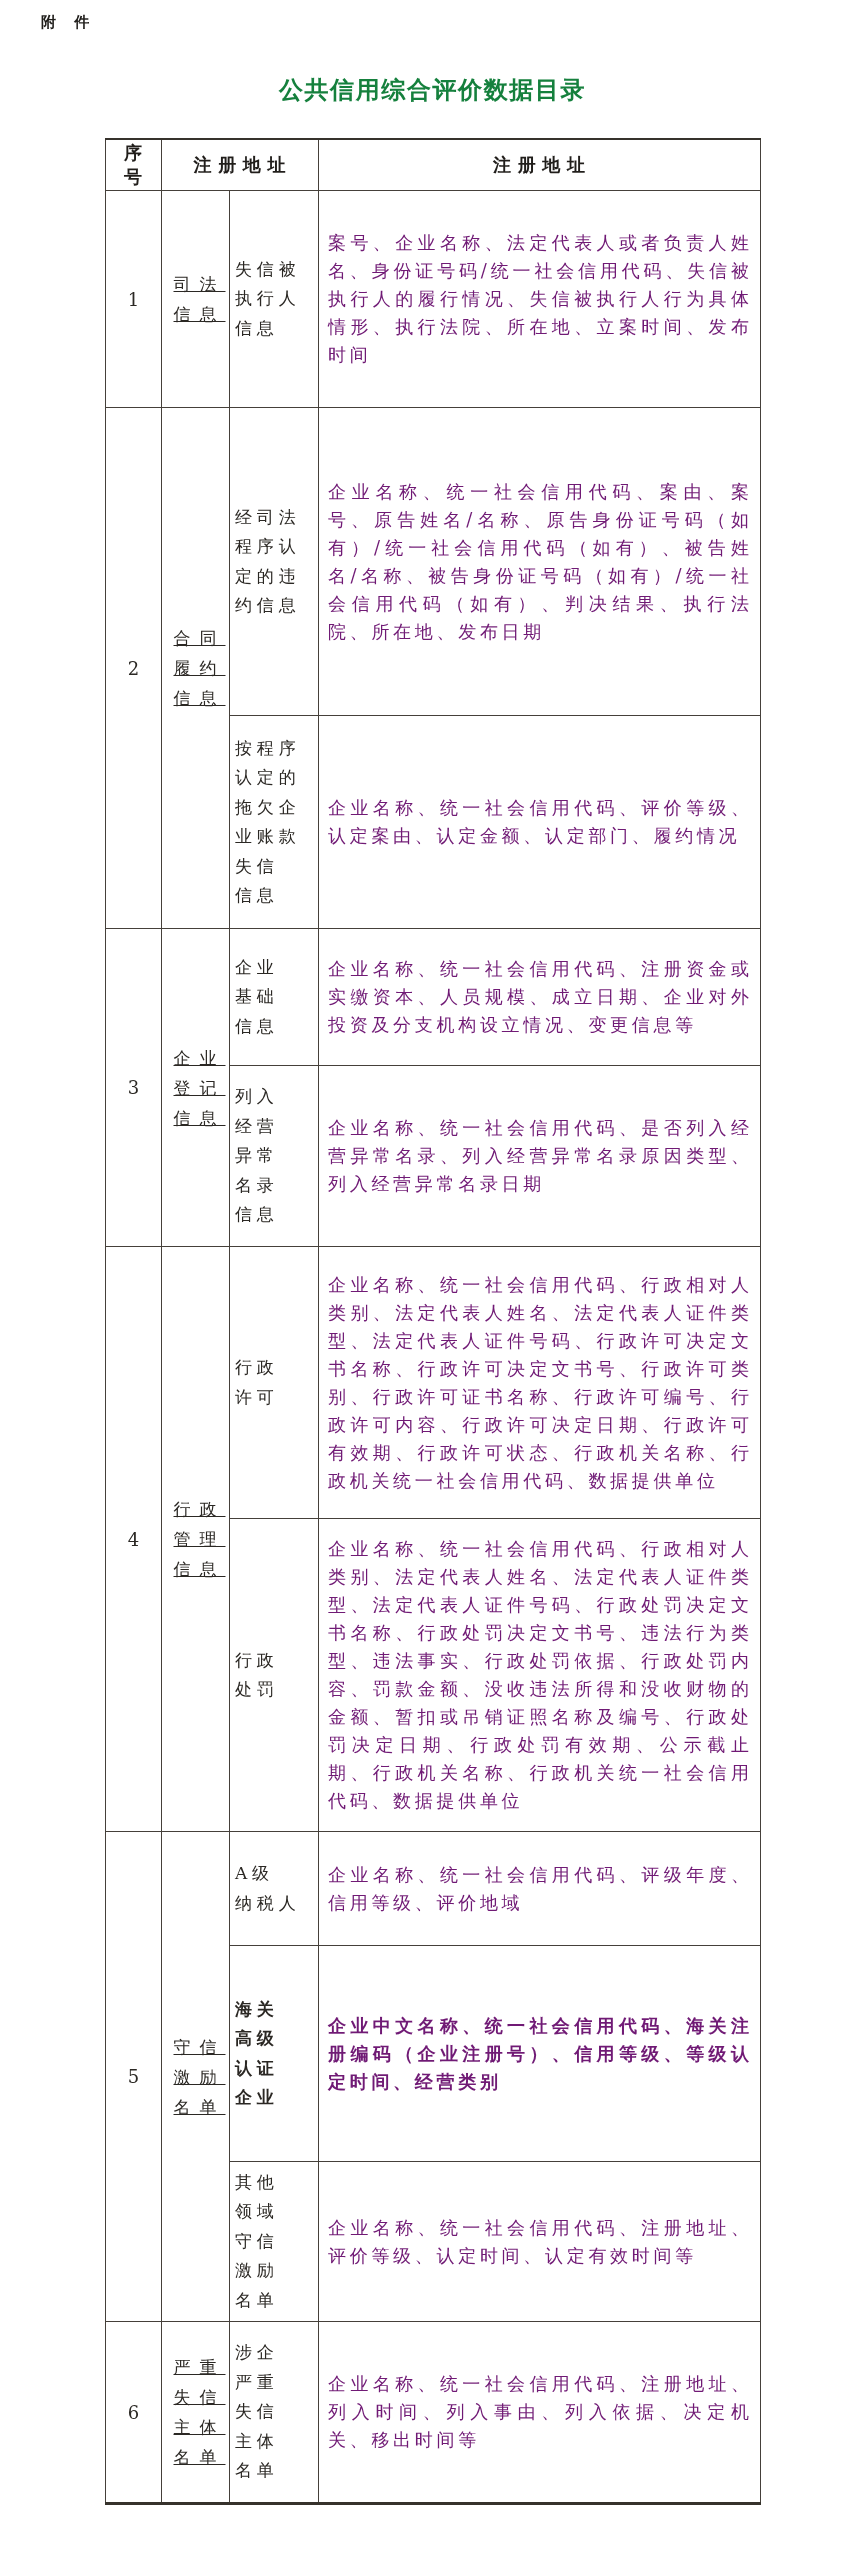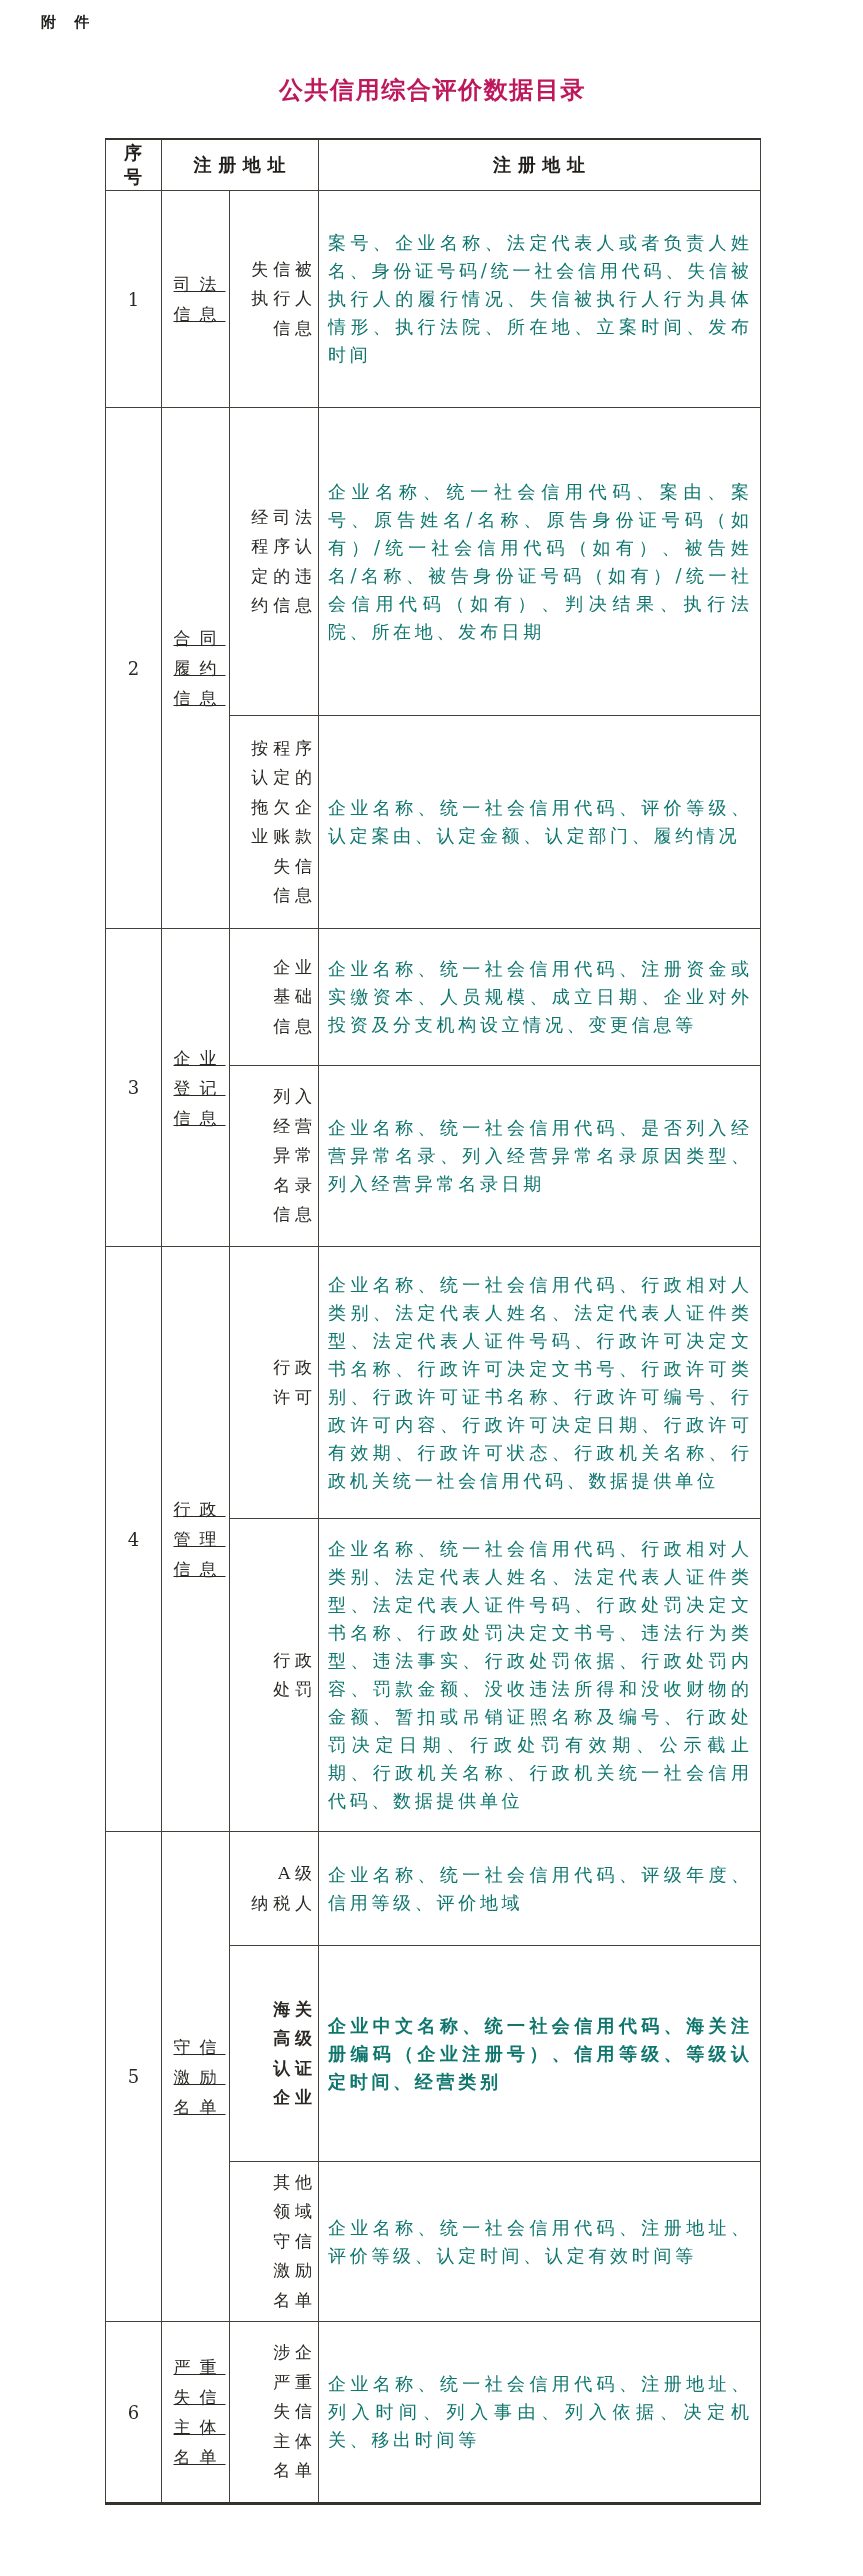--- a/index.html
+++ b/index.html
@@ -11,21 +11,21 @@
     color:#2b2824;
   }
   .attachment {
     position:absolute; left:41px; top:13px;
     font-size:15px; font-weight:bold; letter-spacing:1.6px;
     color:#1f1d1a;
   }
   .page-title {
     position:absolute; left:105px; top:74px; width:655px;
     text-align:center; font-size:24px; font-weight:bold;
-    letter-spacing:1.6px; color:#be185d;
+    letter-spacing:1.6px; color:#15803d;
   }
   table.doc-table {
     position:absolute; left:105px; top:118px;
     width:655px; table-layout:fixed;
     border-collapse:collapse;
     border:1.6px solid #36322c;
     border-top:2.5px solid #36322c;
     border-bottom:3.3px solid #36322c;
     margin-top:20px;
   }
@@ -42,28 +42,28 @@
   }
   .num-cell {
     text-align:center; font-size:18px; color:#2b2824;
   }
   .cat-cell {
     text-align:center; font-size:17px; line-height:30px;
     letter-spacing:9px; padding-left:9px;
     white-space:pre-line; color:#2b2824;text-decoration:underline;
   }
   .subcat-cell {
-    text-align:right; font-size:17px; line-height:29.5px;
+    text-align:left; font-size:17px; line-height:29.5px;
     letter-spacing:4.9px; padding-left:4.9px;
     white-space:pre-line; color:#2b2824;
   }
   .content-cell {
     font-size:18px; line-height:28px; letter-spacing:3.7px;
     text-align:justify; text-align-last:left; text-justify:inter-character;
-    padding:4.9px 7.4px 4.9px 9px; color:#0f766e;
+    padding:4.9px 7.4px 4.9px 9px; color:#701a75;
   }
 </style>
 </head>
 <body>
 
 <div class="attachment">附　件</div>
 
 <div class="page-title">公共信用综合评价数据目录</div>
 
 <table class="doc-table">

